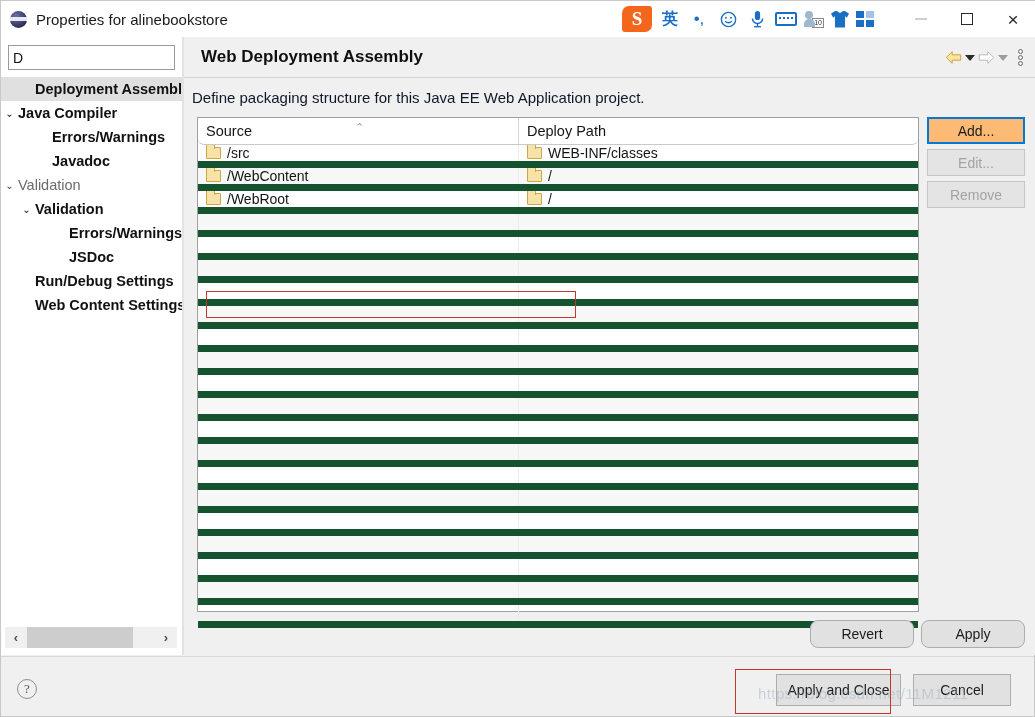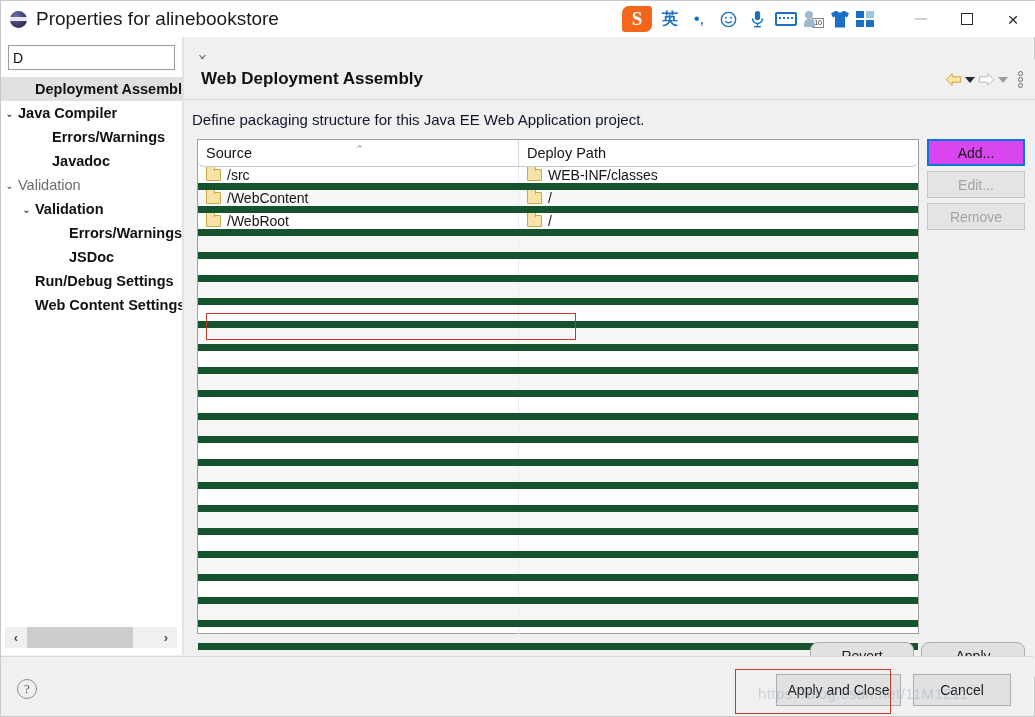--- a/index.html
+++ b/index.html
@@ -29,21 +29,21 @@
     background: radial-gradient(circle at 35% 30%, #6b6fa8, #2b2c55 75%);
     position: relative; flex: none;
   }
   .app-icon::after {
     content: ""; position: absolute;
     left: 0; right: 0; top: 6px; height: 4px;
     background: #e8e8f4;
   }
   .title-text {
     margin-left: 9px;
-    font-size: 19px; color: #1a1a1a;
+    font-size: 15px; color: #1a1a1a;
     white-space: nowrap;
   }
 
   
   .ime-bar {
     position: absolute; left: 617px; top: 1px;
     height: 34px; width: 253px;
     background: #ffffff;
     display: flex; align-items: center;
     gap: 7px; padding-left: 4px;
@@ -179,21 +179,20 @@
   .vdivider {
     position: absolute; left: 181px; top: 36px;
     width: 2px; height: 618px; background: #e3e3e3;
   }
 
   
   .rightpanel {
     position: absolute; left: 183px; top: 36px;
     width: 851px; height: 618px;
     background: #f0f0f0;
-    margin-top: 22px;
   }
   .page-head {
     position: absolute; left: 0; top: 0;
     width: 851px; height: 41px;
     background: #f0f0f0;
     border-bottom: 1px solid #d4d4d4;
     display: flex; align-items: center;
   }
   .page-title {
     margin-left: 17px; font-size: 17px; font-weight: bold; color: #101010;
@@ -291,21 +290,21 @@
   }
   .btn {
     height: 27px;
     background: #e1e1e1;
     border: 1px solid #adadad;
     font-family: "Liberation Sans", sans-serif;
     font-size: 14px; color: #1c1c1c;
     display: flex; align-items: center; justify-content: center;
   }
   .btn.focus {
-    border: 2px solid #0078d7; background: #d946ef;
+    border: 2px solid #0078d7; background: #fdba74;
   }
   .btn.disabled { color: #a3a3a3; background: #e4e4e4; border-color: #c6c6c6; }
 
   
   .lowbtns {
     position: absolute; left: 626px; top: 583px;
     display: flex; gap: 7px;
   }
   .lowbtns .btn { width: 104px; height: 28px; border-radius: 8px; }
 

